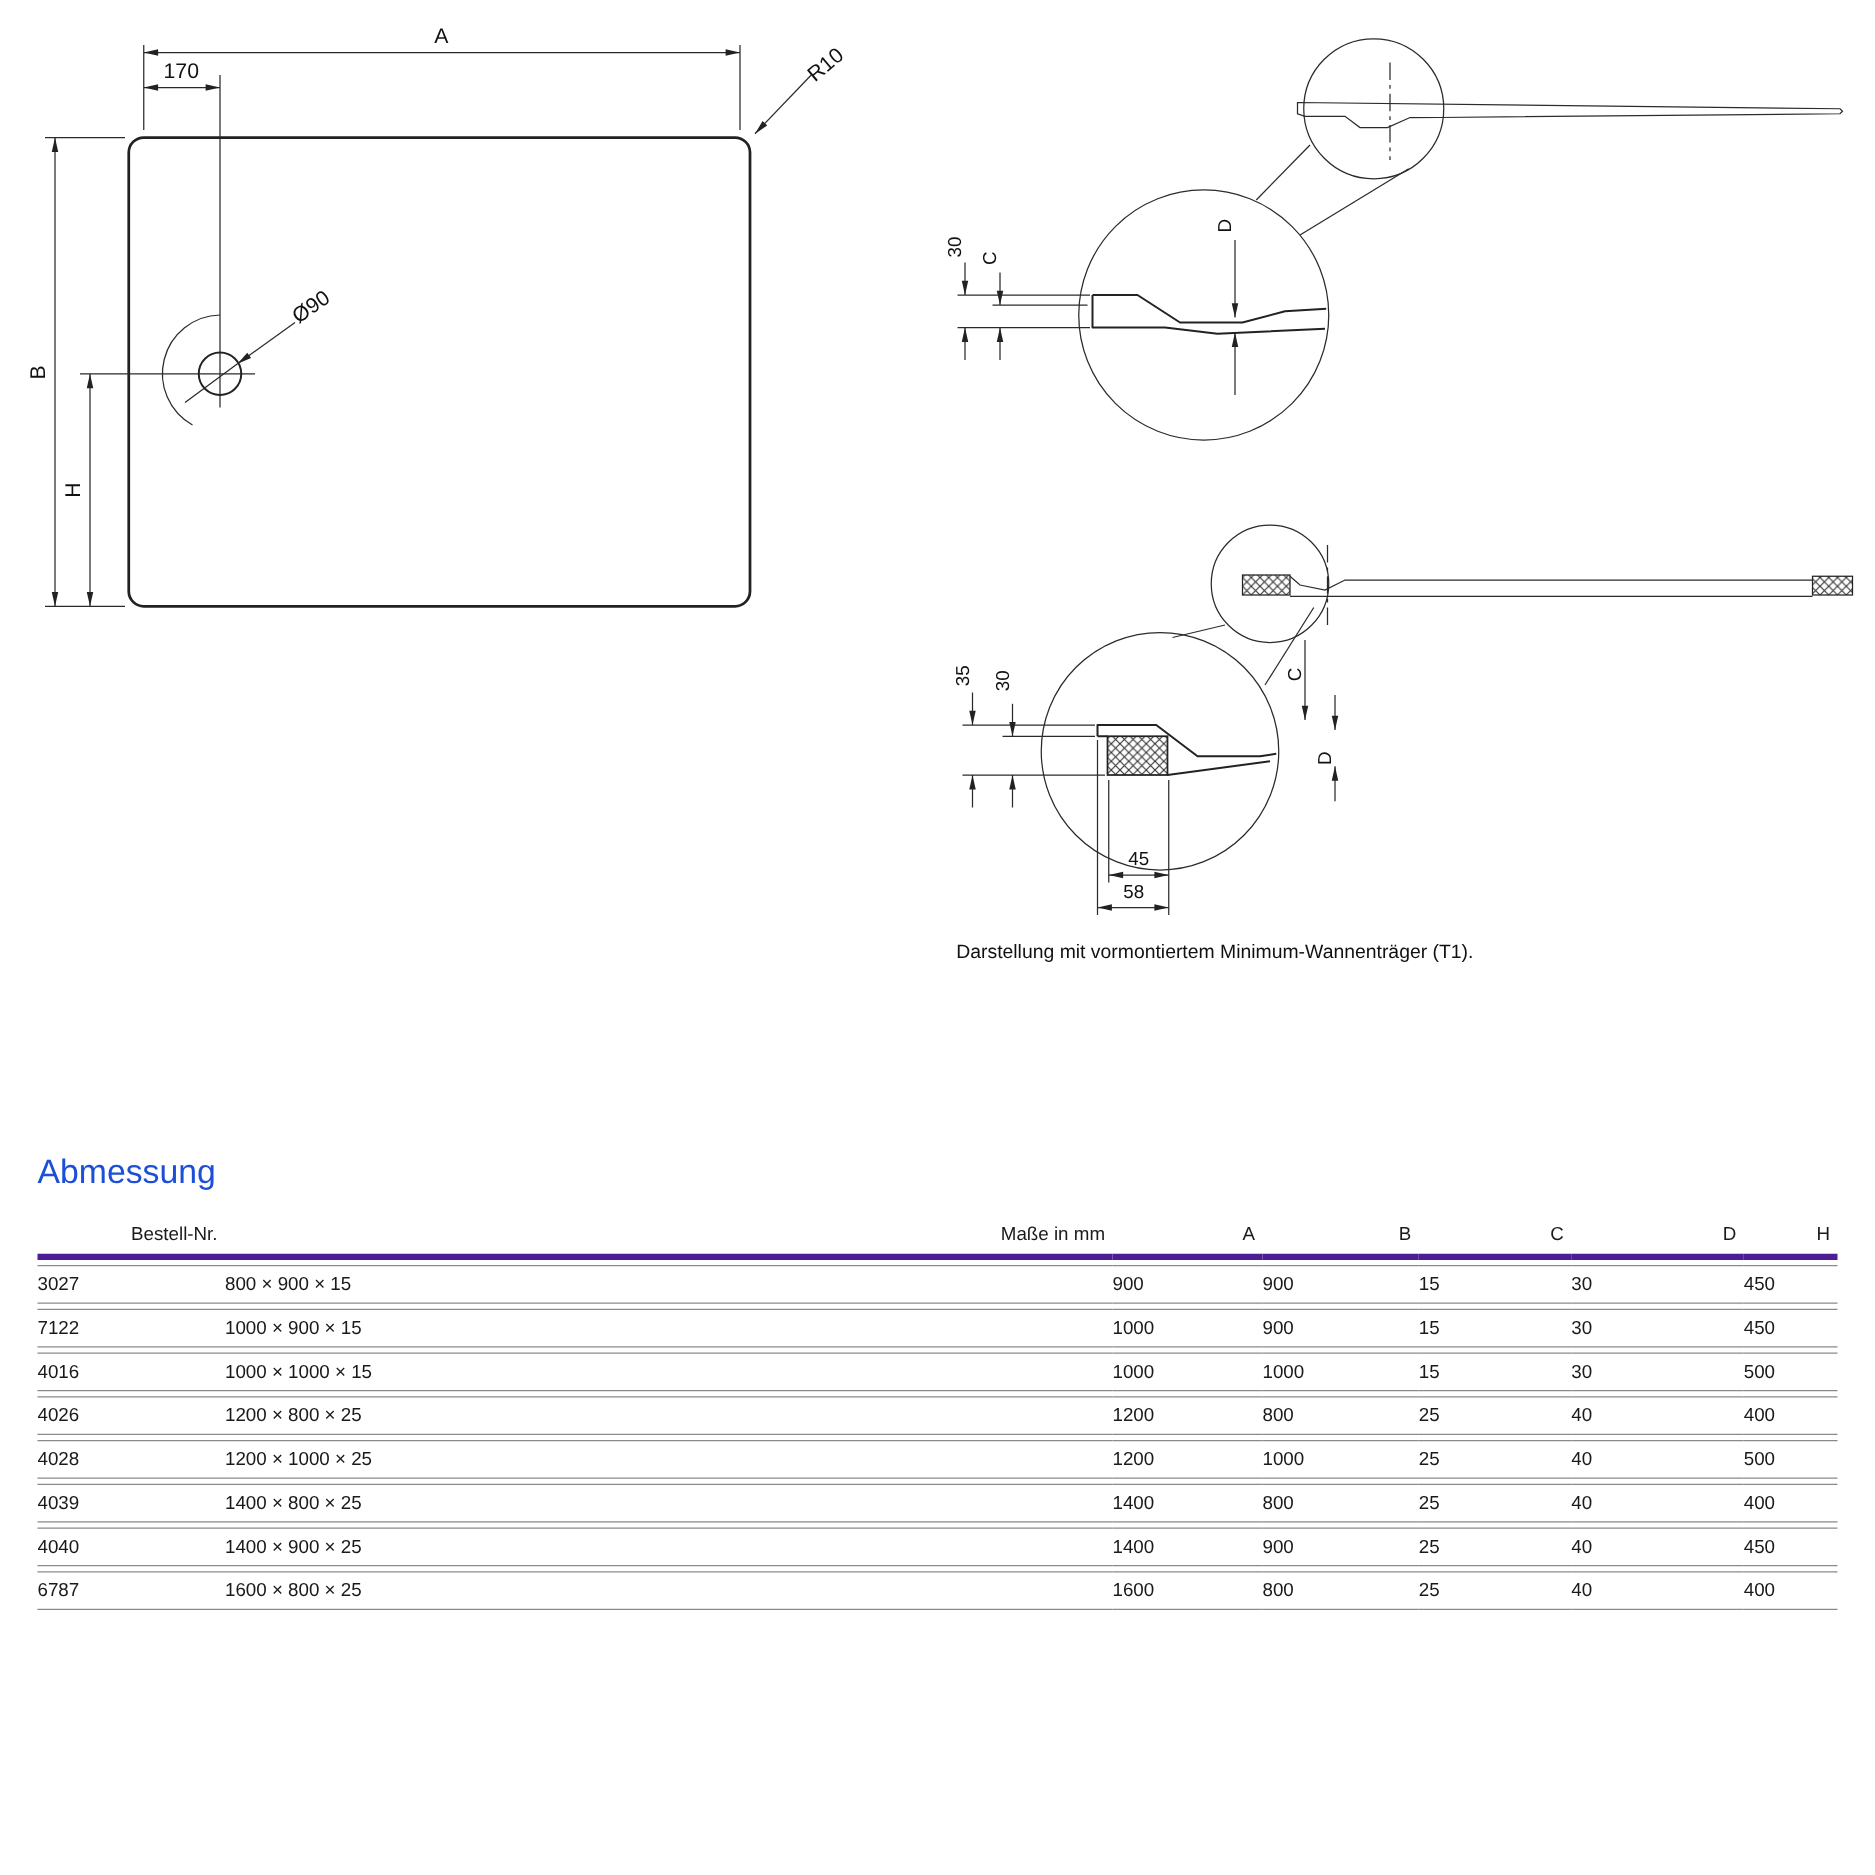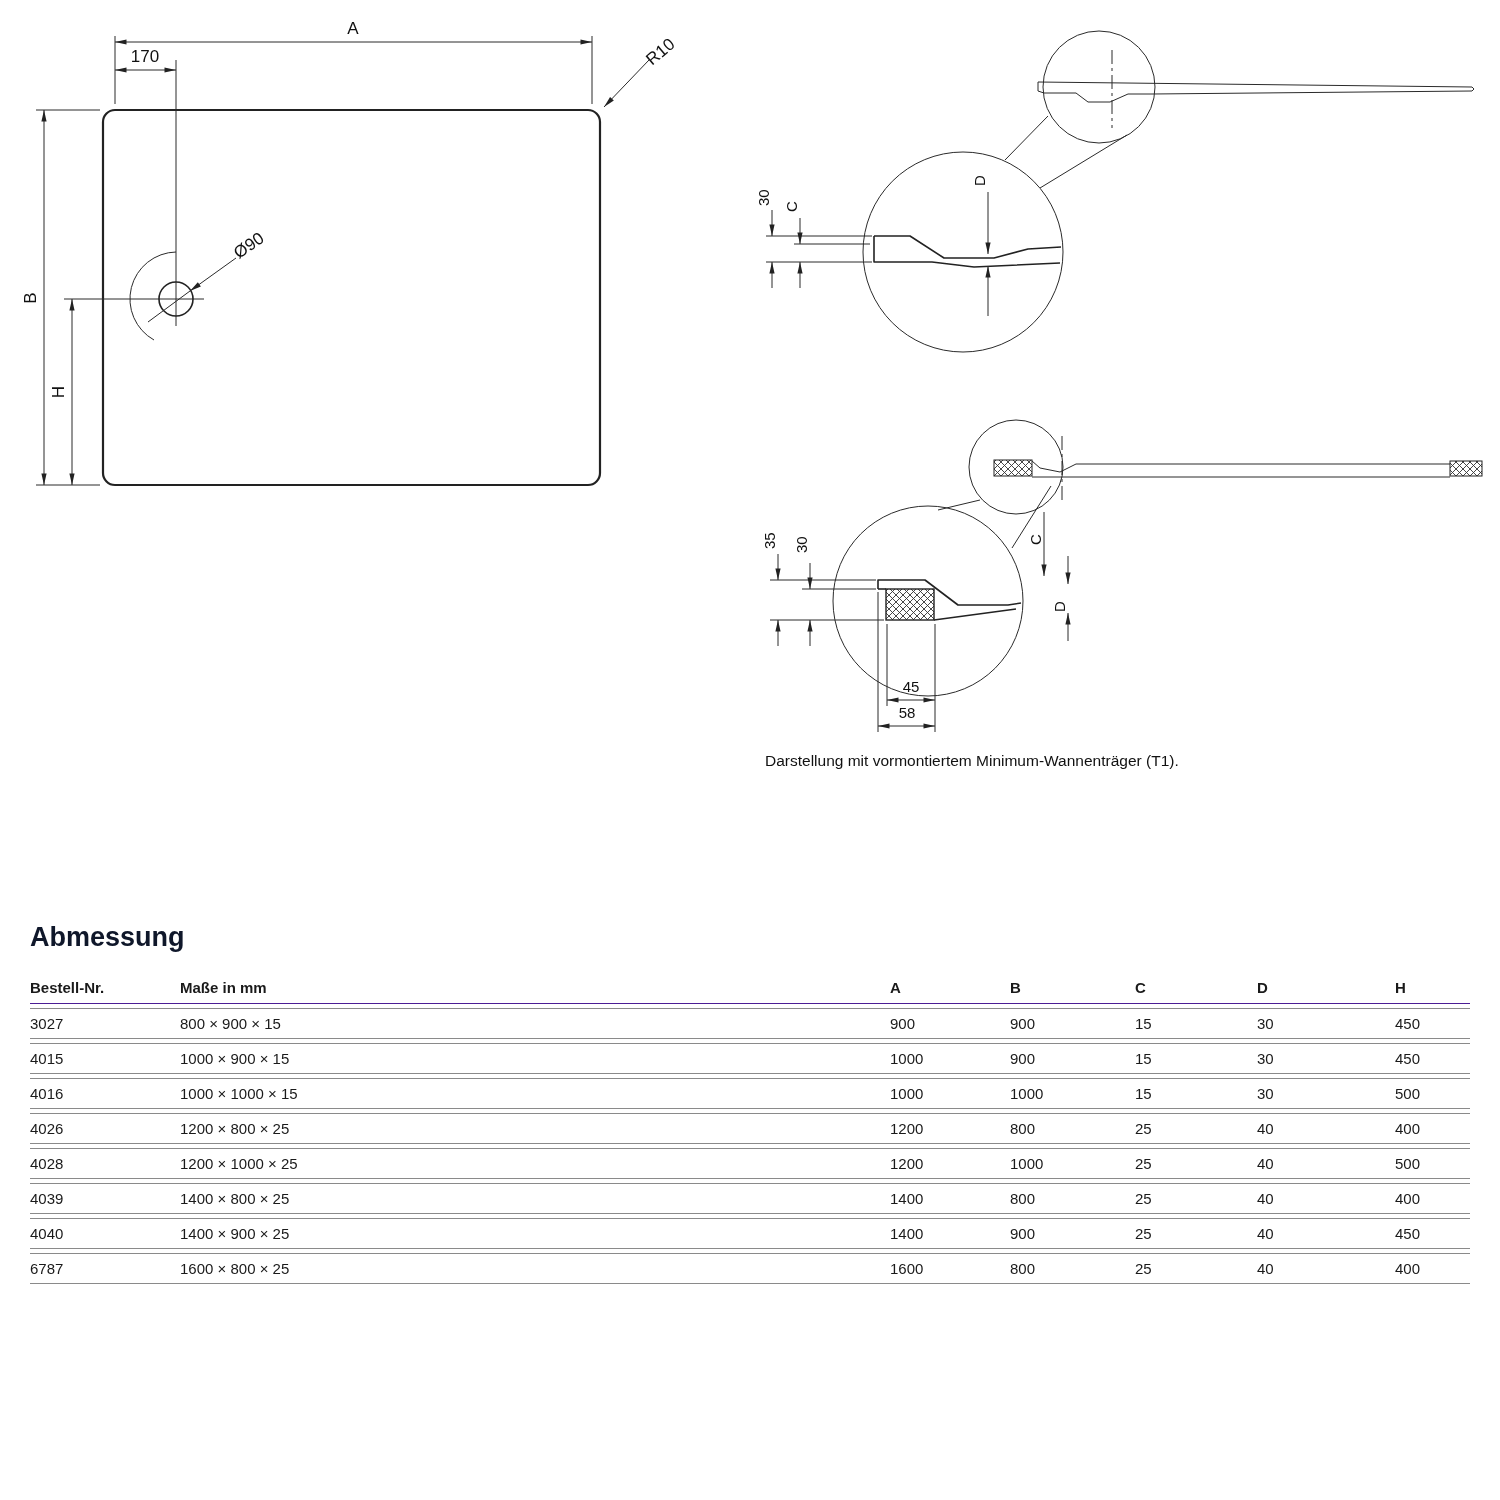--- a/index.html
+++ b/index.html
@@ -9,28 +9,28 @@
   }
   svg.drawing{display:block}
   .thin{stroke:#2b2b2b;stroke-width:1;fill:none}
   .main{stroke:#222;stroke-width:2.2;fill:none;stroke-linejoin:round}
   .med{stroke:#222;stroke-width:1.6;fill:none;stroke-linejoin:round}
   .cl{stroke:#2b2b2b;stroke-width:1;fill:none;stroke-dasharray:14 4 3 4}
   text{font-family:"Liberation Sans", sans-serif;fill:#111}
   text.dim{font-size:17px}
   text.dims{font-size:15px}
   text.cap{font-size:15.5px}
-  h2.title{font-size:27px;font-weight:700;margin:42px 16px 18px 30px;color:#0f172a}
+  h2.title{font-size:27px;font-weight:400;margin:42px 16px 18px 30px;color:#1d4ed8}
   table.dims-table{
     border-collapse:separate;border-spacing:0 4px;
     width:1440px;margin:0 0 0 30px;font-size:15px;table-layout:fixed;
   }
   .dims-table th{
-    font-weight:700;text-align:left;vertical-align:bottom;
-    border-bottom:1px solid #4c1d95;padding:4px 6px 7px 0;
+    font-weight:400;text-align:right;vertical-align:bottom;
+    border-bottom:5px solid #4c1d95;padding:4px 6px 7px 0;
   }
   .dims-table td{
     border-top:1px solid #8a8a8a;border-bottom:1px solid #8a8a8a;
     padding:6px 6px 6px 0;white-space:nowrap;overflow:hidden;
   }
 </style>
 </head>
 <body>
 
 <div class="page">
@@ -179,21 +179,21 @@
         <tr>
           <td>3027</td>
           <td>800 × 900 × 15</td>
           <td>900</td>
           <td>900</td>
           <td>15</td>
           <td>30</td>
           <td>450</td>
         </tr>
         <tr>
-          <td>4015</td>
+          <td>7122</td>
           <td>1000 × 900 × 15</td>
           <td>1000</td>
           <td>900</td>
           <td>15</td>
           <td>30</td>
           <td>450</td>
         </tr>
         <tr>
           <td>4016</td>
           <td>1000 × 1000 × 15</td>

